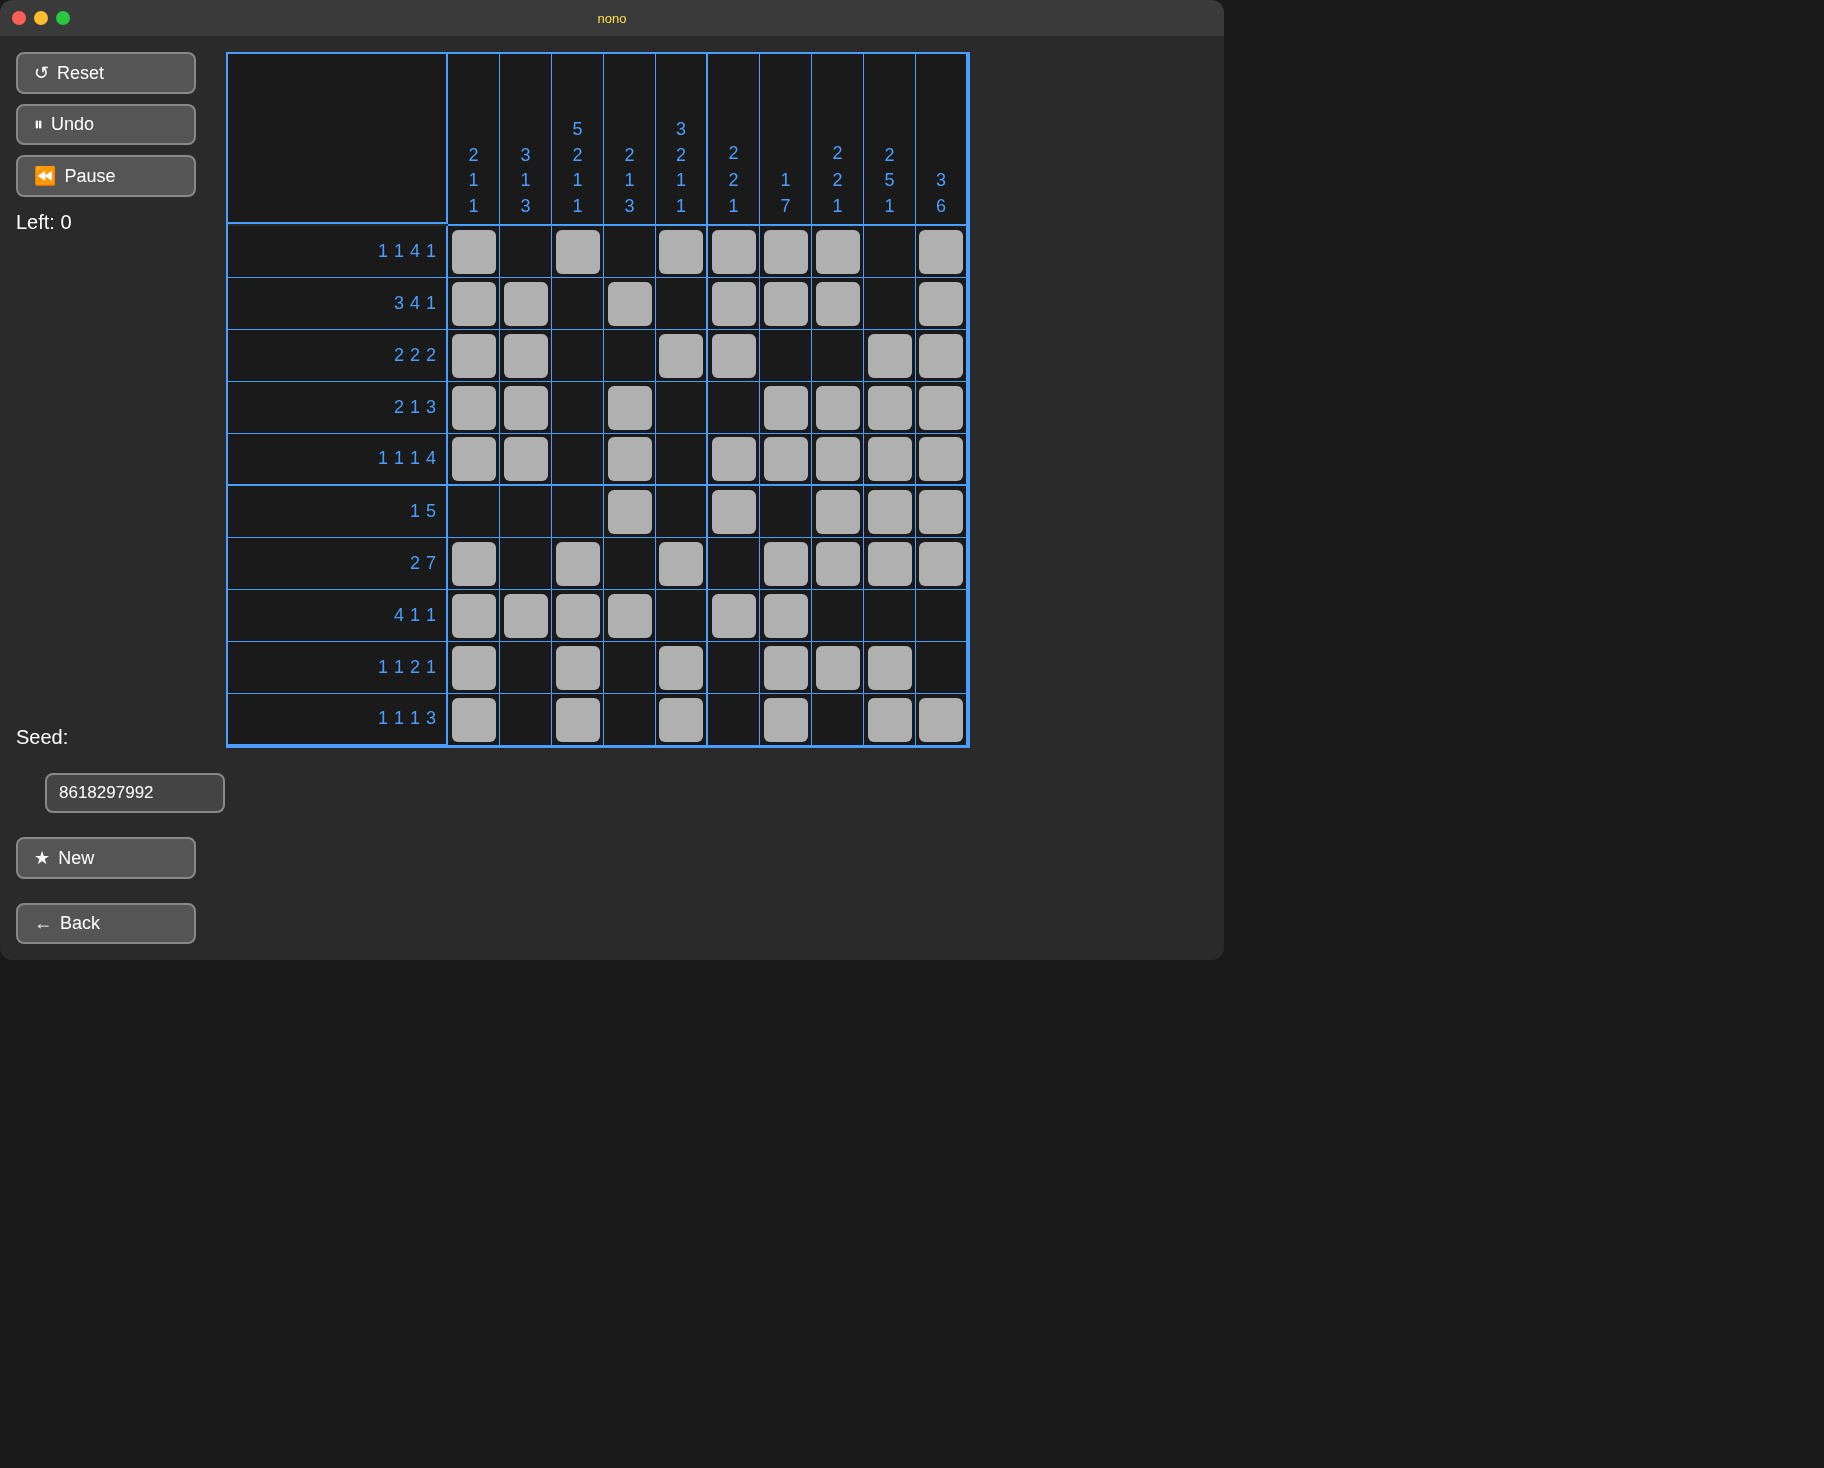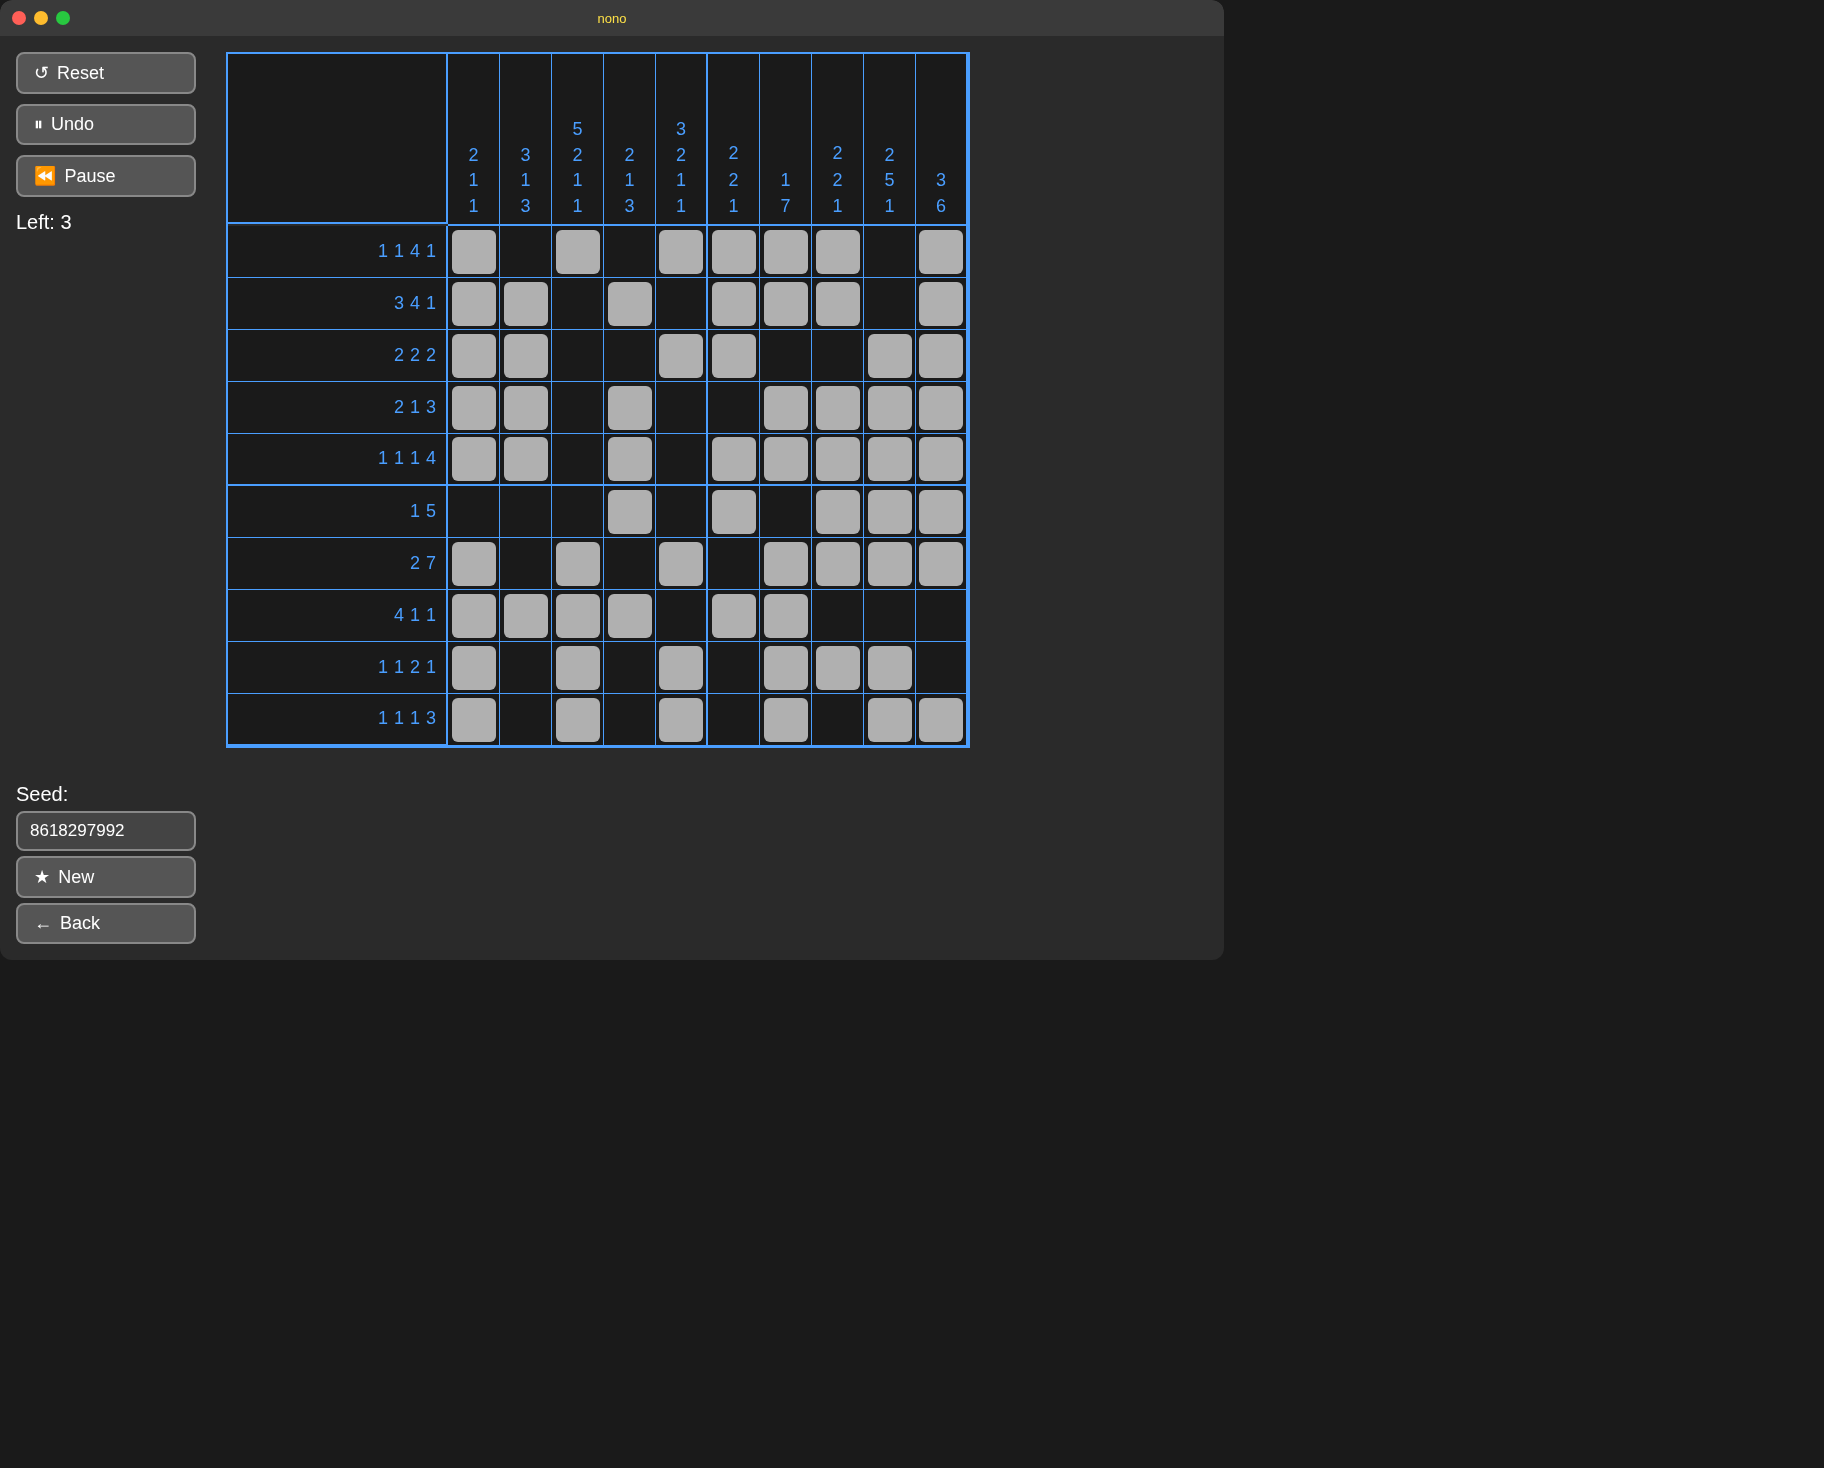--- a/index.html
+++ b/index.html
@@ -89,37 +89,38 @@
       color: #fff;
       font-size: 20px;
       font-weight: 400;
       margin-top: 4px;
     }
 
     .seed-section {
       margin-top: auto;
       display: flex;
       flex-direction: column;
-      gap: 5px;
+      gap: 24px;
     }
 
     .seed-label {
       color: #fff;
       font-size: 20px;
     }
 
     .seed-input {
       background: #444;
       border: 2px solid #888;
       border-radius: 8px;
       color: #fff;
       font-size: 17px;
       padding: 8px 12px;
       width: 180px;
       outline: none;
+      margin-left: 29px;
     }
 
     .game-area {
       flex: 1;
       display: flex;
       flex-direction: column;
     }
 
     .nonogram-container {
       display: flex;
@@ -260,21 +261,21 @@
       <span>Reset</span>
     </button>
     <button class="btn">
       <span class="btn-icon">⏸</span>
       <span>Undo</span>
     </button>
     <button class="btn">
       <span class="btn-icon">⏪</span>
       <span>Pause</span>
     </button>
-    <div class="left-info">Left: 3</div>
+    <div class="left-info">Left: 0</div>
 
     <div class="seed-section">
       <div class="seed-label">Seed:</div>
       <input class="seed-input" type="text" value="8618297992" style="">
       <button class="btn">
         <span class="btn-icon">★</span>
         <span>New</span>
       </button>
       <button class="btn">
         <span class="btn-icon">←</span>

